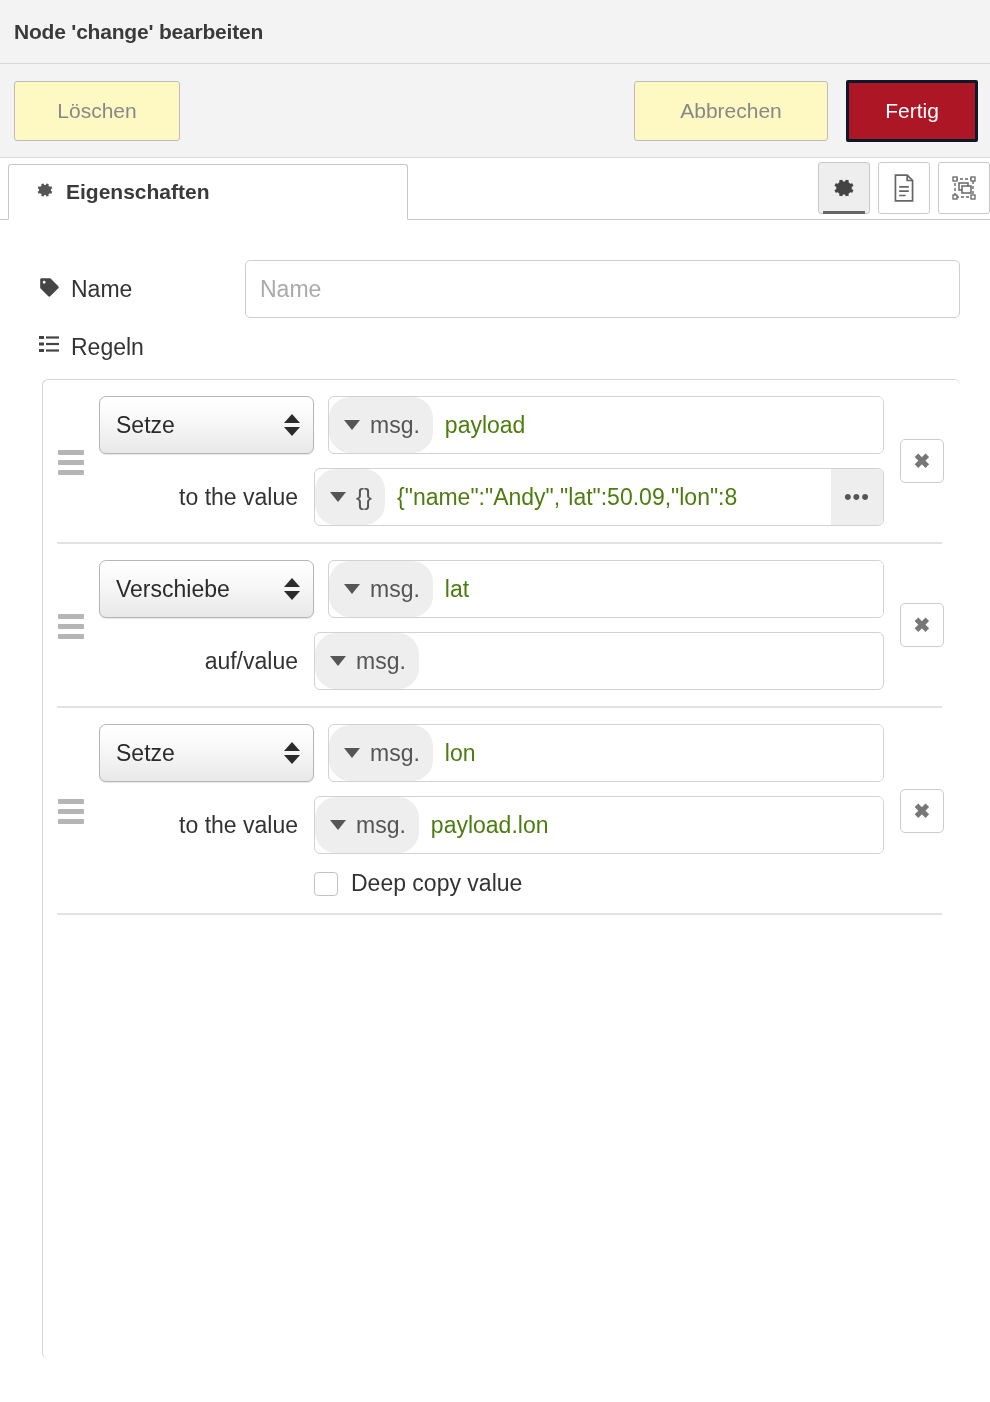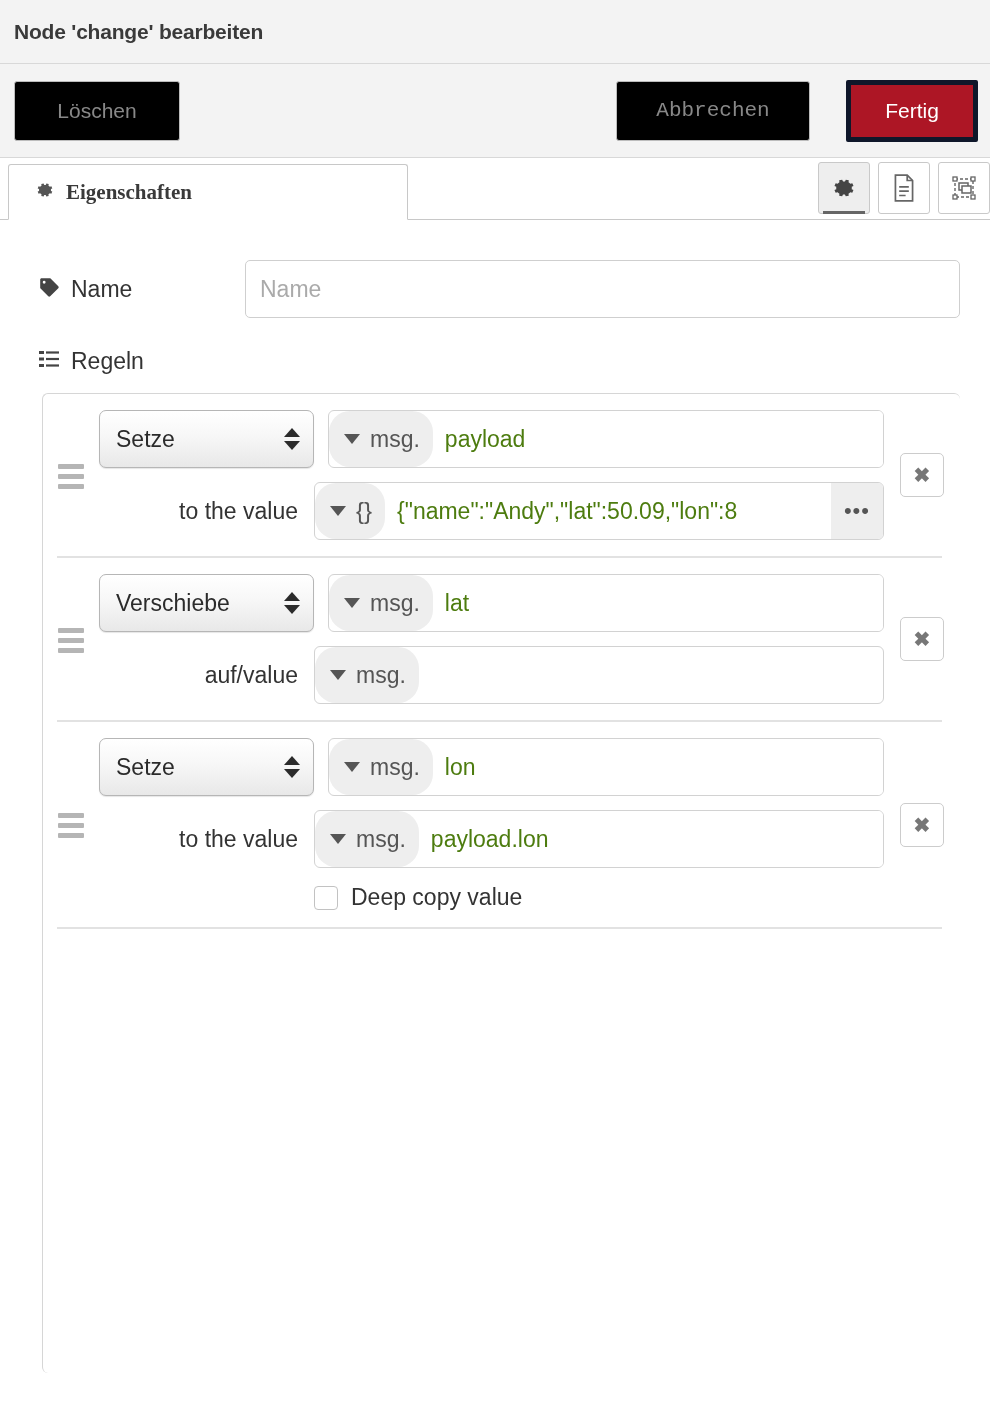--- a/index.html
+++ b/index.html
@@ -43,62 +43,60 @@
     position: relative;
   }
   .btn {
     font-family: "Liberation Sans", sans-serif;
     font-size: 21px;
     border-radius: 3px;
     cursor: pointer;
     display: inline-flex;
     align-items: center;
     justify-content: center;
-    background: #000000;
+    background: #fef9c3;
     border: 1px solid #bcbcbc;
     color: #888888;
     line-height: 1;
     padding: 0 18px;
   }
   .btn-delete {
     height: 60px;
     min-width: 166px;
     margin-left: 2px;
   }
   .btn-right-group {
     margin-left: auto;
     display: flex;
     align-items: center;
     gap: 0;
   }
   .btn-cancel {
     height: 60px;
     min-width: 194px;
-    margin-right: 36px;
-    font-family: Liberation Mono, monospace;
+    margin-right: 18px;
   }
   .btn-done {
     height: 62px;
     min-width: 132px;
     background: #ad1625;
-    border: 5px solid #0f172a;
+    border: 3px solid #0f172a;
     color: #ffffff;
     border-radius: 2px;
   }
 
   
   .tabbar {
     position: relative;
     height: 62px;
     background: #ffffff;
     border-bottom: 1px solid #c8c8c8;
     display: flex;
     align-items: flex-end;
     padding-left: 8px;
-    font-family: Liberation Serif, serif;
   }
   .tab {
     height: 56px;
     display: flex;
     align-items: center;
     gap: 11px;
     padding: 0 22px 0 26px;
     background: #ffffff;
     border: 1px solid #c8c8c8;
     border-bottom: 1px solid #ffffff;
@@ -149,21 +147,21 @@
   .dialog-body {
     padding: 40px 30px 0 30px;
     background: #ffffff;
     height: calc(1402px - 64px - 94px - 62px);
     overflow: hidden;
   }
 
   .form-row {
     display: flex;
     align-items: center;
-    margin-bottom: 30px;
+    margin-bottom: 16px;
   }
   .form-label {
     width: 215px;
     font-size: 23px;
     color: #333333;
     display: flex;
     align-items: center;
     gap: 11px;
     padding-left: 8px;
   }
@@ -179,21 +177,20 @@
     font-family: "Liberation Sans", sans-serif;
     background: #fff;
     outline: none;
   }
   .text-input::placeholder { color: #aaaaaa; }
 
   .section-label {
     font-size: 23px;
     color: #333;
     display: flex;
-    align-items: center;
     gap: 11px;
     padding-left: 8px;
     margin-bottom: 18px;
   }
 
   
   .rules-box {
     margin-left: 12px;
     margin-right: 0px;
     border: 1px solid #d6d6d6;

